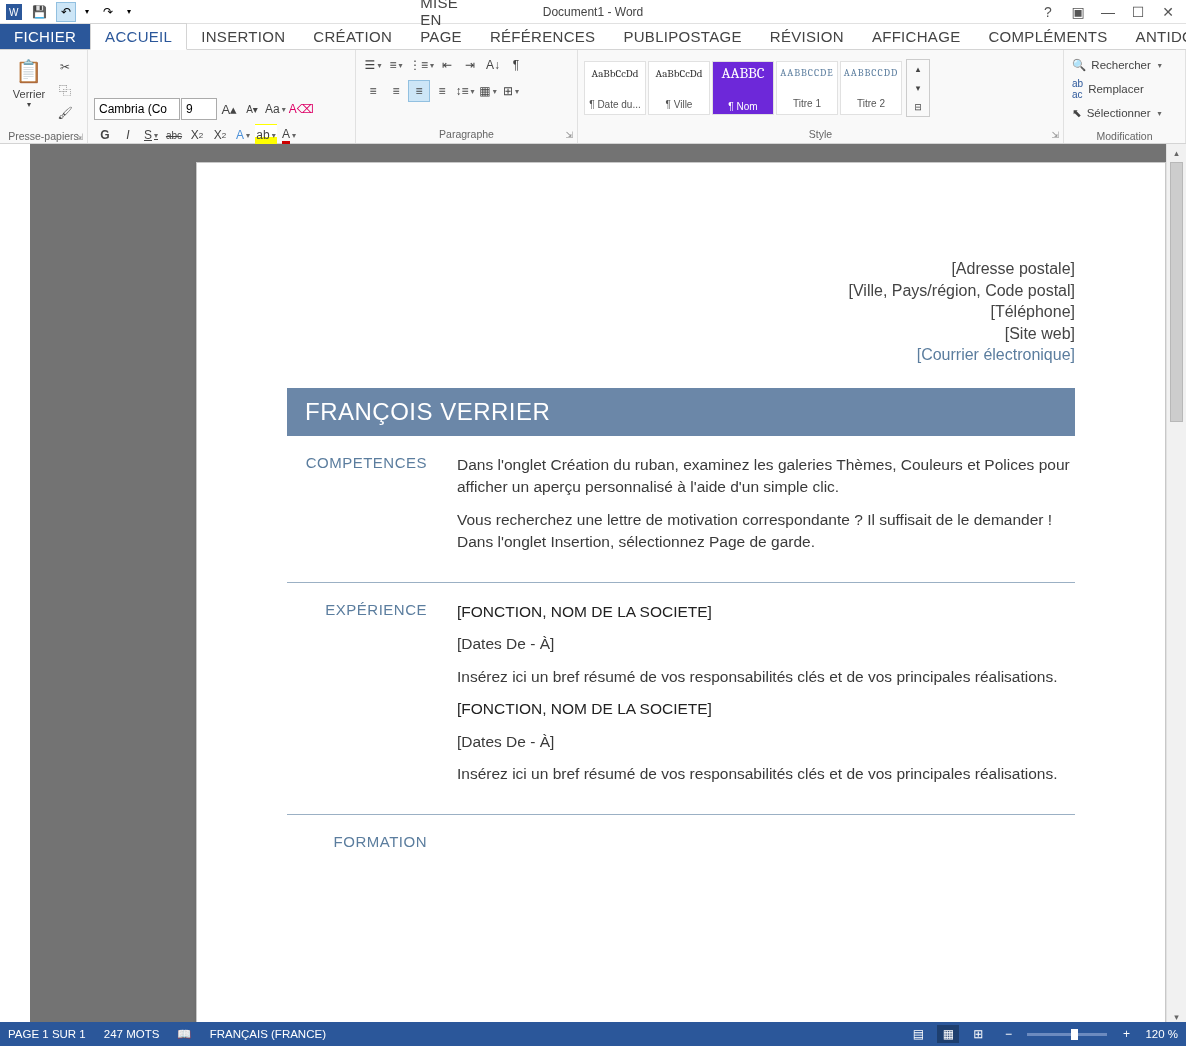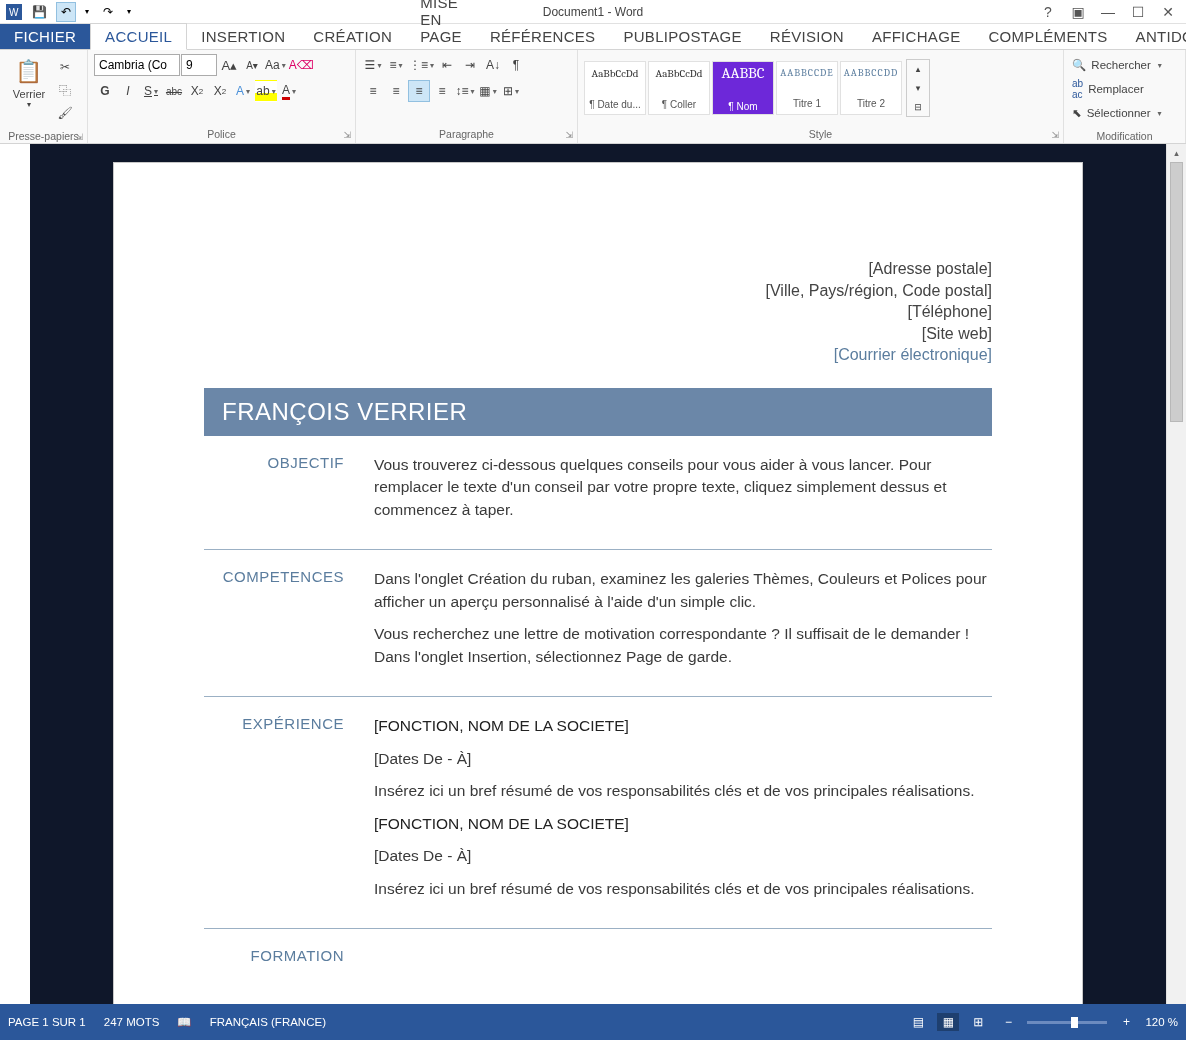--- a/index.html
+++ b/index.html
@@ -40,39 +40,39 @@
 .style-item .preview { font-family: Cambria, serif; font-size: 11px; color: #333; }
 .style-item .name { font-size: 10px; color: #555; margin-top: 4px; }
 .style-item.sel { background: #6d28d9; }
 .style-item.sel .preview { color: #fff; font-size: 15px; font-weight: 500;}
 .style-item.sel .name { color: #fff; }
 .style-item.accent .preview { color: #5b7d9e; letter-spacing: 1px; font-size: 10px;}
 .editing-item { display: flex; align-items: center; gap: 5px; font-size: 11.5px; color: #444; cursor: pointer; padding: 2px 4px; height: 22px;}
 .dd-arrow { font-size: 8px; color: #666; margin-left: 2px; }
 
 
-.docarea { position: absolute; top: 144px; left: 0; right: 20px; bottom: 20px; background: #0f172a; overflow: hidden; display: flex; justify-content: center; margin-left: 30px; }
+.docarea { position: absolute; top: 144px; left: 0; right: 20px; bottom: 20px; background: #737373; overflow: hidden; display: flex; justify-content: flex-end; margin-left: 30px; }
 .page { width: 970px; background: #fff; border: 1px solid #c8c8c8; box-shadow: 0 1px 3px rgba(0,0,0,0.1); margin-top: 18px; padding: 95px 90px 30px 90px; font-family: Cambria, Georgia, serif; color: #333; }
 .addr { text-align: right; font-size: 16px; line-height: 1.35; color: #444; }
 .addr .link { color: #5b7d9e; }
 .namebar { background: #6b87a8; color: #fff; font-size: 24px; padding: 10px 18px; margin-top: 22px; letter-spacing: 0.5px; }
 .section { display: flex; border-bottom: 1px solid #9bb0c4; padding: 18px 0 18px 0; }
 .section:last-child { border-bottom: none; }
 .sec-label { width: 170px; text-align: right; padding-right: 30px; color: #5b7d9e; font-size: 15px; letter-spacing: 0.5px; }
 .sec-body { flex: 1; font-size: 15.5px; line-height: 1.45; color: #3a3a3a; }
 .sec-body p { margin-bottom: 10px; }
 .sec-body strong { font-weight: normal; color: #222;}
 
 
 .vscroll { position: absolute; right: 0; top: 144px; bottom: 20px; width: 20px; background: #f1f1f1; border-left: 1px solid #e1e1e1; }
 .vscroll .arrow { height: 18px; background: #f1f1f1; display:flex; align-items:center; justify-content:center; font-size:9px; color:#666; cursor:pointer;}
 .vscroll .thumb { position:absolute; top:18px; left:3px; right:3px; height: 260px; background:#cdcdcd; border:1px solid #b8b8b8; cursor:pointer;}
 
 
-.status { position: absolute; bottom: 6px; left: 0; right: 0; height: 36px; background: #2b579a; color: #fff; display: flex; align-items: center; font-size: 11.5px; padding: 0 8px; gap: 18px; }
+.status { position: absolute; bottom: 0; left: 0; right: 0; height: 24px; background: #2b579a; color: #fff; display: flex; align-items: center; font-size: 11.5px; padding: 0 8px; gap: 18px; }
 .status .right { margin-left: auto; display: flex; align-items: center; gap: 8px; }
 .status .viewbtn { width: 22px; height: 18px; display:flex; align-items:center; justify-content:center; cursor:pointer; font-size:12px;}
 .status .viewbtn.active { background: #1e3f6f; }
 .zoom-slider { width: 80px; height: 3px; background: #6c8bbf; position: relative; cursor:pointer;}
 .zoom-slider .handle { position:absolute; left: 55%; top:-4px; width:7px; height:11px; background:#fff; }
 
 svg { display: block; }
 </style>
 </head>
 <body>
@@ -132,21 +132,21 @@
       <div class="vstack" style="margin-top:2px">
         <span class="rbtn">✂</span>
         <span class="rbtn">⿻</span>
         <span class="rbtn">🖌</span>
       </div>
     </div>
     <div class="group-label"><span>Presse-papiers</span><span class="launcher">⇲</span></div>
   </div>
 
   <div class="group" style="width:268px">
-    <div class="group-body" style="flex-direction:column; gap:4px; align-items:flex-start;">
+    <div class="group-body" style="flex-direction:column; gap:4px; align-items:flex-start;margin-top:44px;">
       <div class="hstack">
         <input class="combo" style="width: 86px;" value="Cambria (Co">
         <input class="combo" style="width: 36px;" value="9">
         <span class="rbtn" style="font-size:13px">A▴</span>
         <span class="rbtn" style="font-size:10px">A▾</span>
         <span class="rbtn">Aa<span class="dd-arrow">▾</span></span>
         <span class="rbtn" style="color:#d06;">A⌫</span>
       </div>
       <div class="hstack">
         <span class="rbtn" style="font-weight:bold">G</span>
@@ -195,21 +195,21 @@
 
   <div class="group" style="flex:1">
     <div class="group-body" style="align-items:center;">
       <div class="style-gallery">
         <div class="style-item">
             <span class="preview">AaBbCcDd</span>
             <span class="name">¶ Date du...</span>
           </div>
         <div class="style-item">
             <span class="preview">AaBbCcDd</span>
-            <span class="name">¶ Coller</span>
+            <span class="name">¶ Ville</span>
           </div>
         <div class="style-item sel">
             <span class="preview">AABBC</span>
             <span class="name">¶ Nom</span>
           </div>
         <div class="style-item accent">
             <span class="preview">AABBCCDE</span>
             <span class="name">Titre 1</span>
           </div>
         <div class="style-item accent">
@@ -251,26 +251,20 @@
   <div class="page">
     <div class="addr">
       <div>[Adresse postale]</div>
       <div>[Ville, Pays/région, Code postal]</div>
       <div>[Téléphone]</div>
       <div>[Site web]</div>
       <div class="link">[Courrier électronique]</div>
     </div>
     <div class="namebar">FRANÇOIS VERRIER</div>
 
-    <div class="section">
-      <div class="sec-label">OBJECTIF</div>
-      <div class="sec-body">
-          <p>Vous trouverez ci-dessous quelques conseils pour vous aider à vous lancer. Pour remplacer le texte d'un conseil par votre propre texte, cliquez simplement dessus et commencez à taper.</p>
-        </div>
-    </div>
 
     <div class="section">
       <div class="sec-label">COMPETENCES</div>
       <div class="sec-body">
         <p>Dans l'onglet Création du ruban, examinez les galeries Thèmes, Couleurs et Polices pour afficher un aperçu personnalisé à l'aide d'un simple clic.</p>
         <p>Vous recherchez une lettre de motivation correspondante ? Il suffisait de le demander ! Dans l'onglet Insertion, sélectionnez Page de garde.</p>
       </div>
     </div>
 
     <div class="section">

